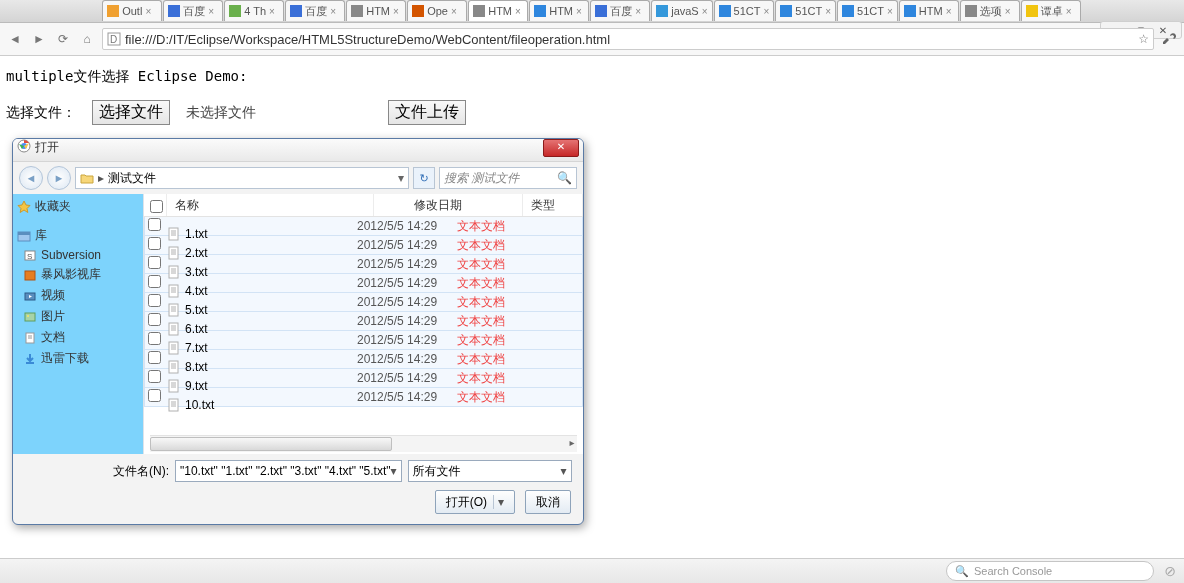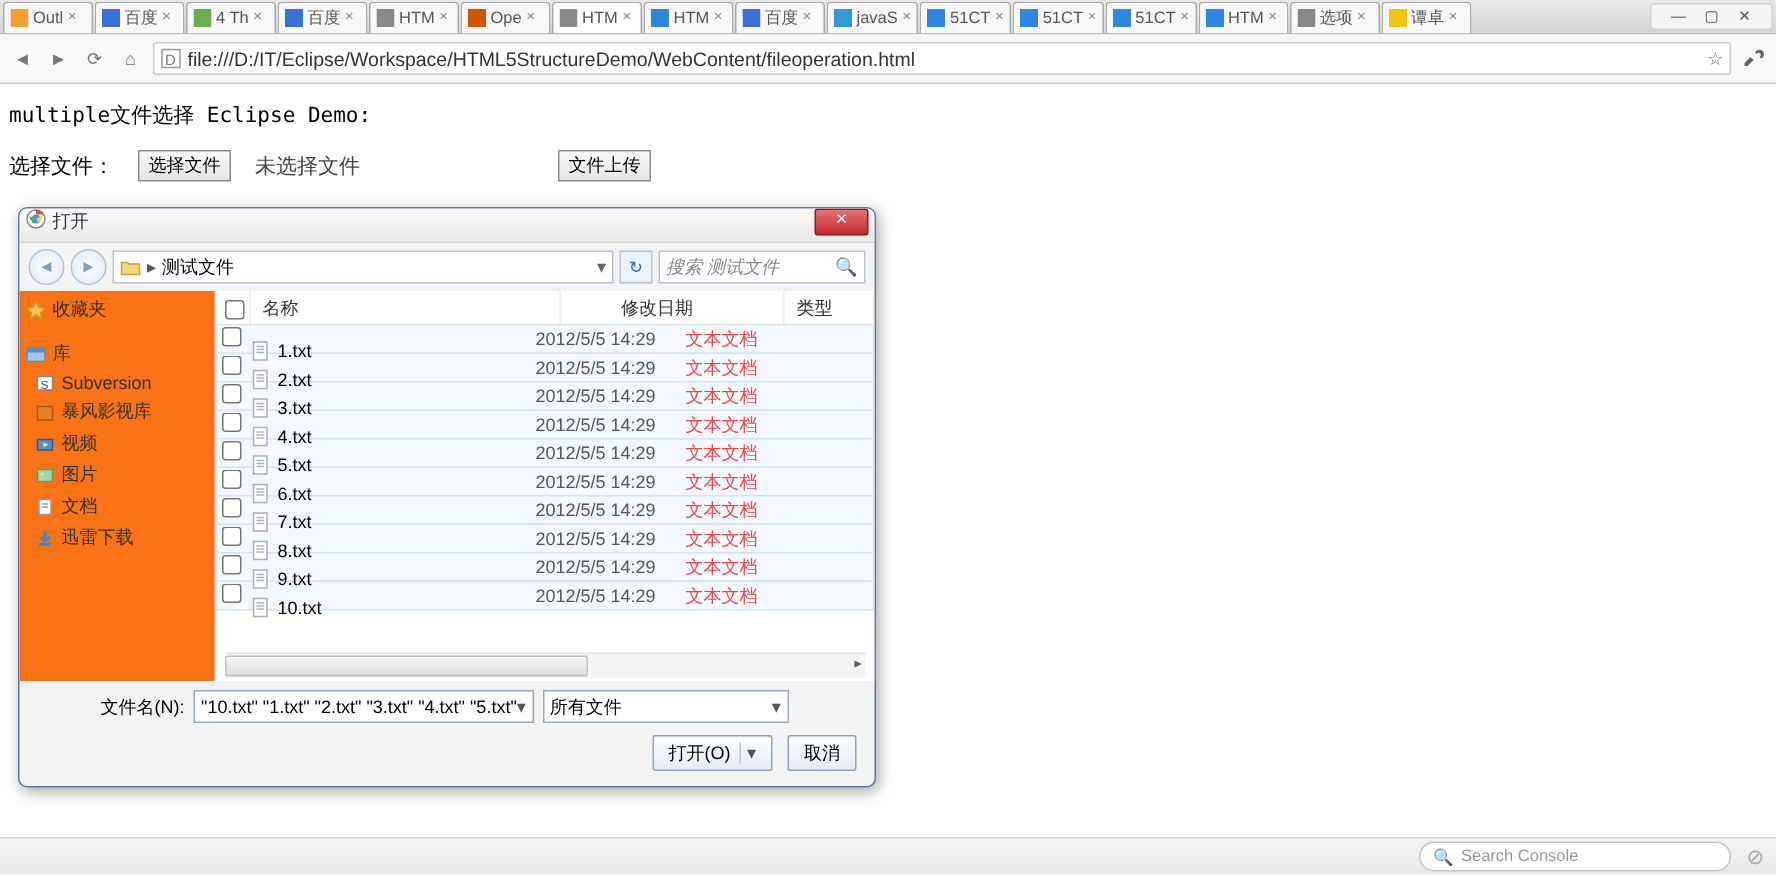--- a/index.html
+++ b/index.html
@@ -1,38 +1,38 @@
 <!DOCTYPE html>
 <html><head>
 <meta charset="utf-8">
 <style>
 html,body{margin:0;padding:0;font-family:"Microsoft YaHei",SimSun,Arial,sans-serif;font-size:12px;background:#fff;}
 body{width:1184px;height:583px;overflow:hidden;position:relative;}
 
 
-.tab-strip{height:22px;background:linear-gradient(#e8e8e8,#d4d4d4);display:flex;align-items:center;padding:0 2px;border-bottom:1px solid #bbb;}
+.tab-strip{height:22px;background:linear-gradient(#e8e8e8,#d4d4d4);display:flex;align-items:center;padding:0 2px;border-bottom:1px solid #bbb;flex-direction:column;}
 .tab{display:flex;align-items:center;background:#f7f7f7;border:1px solid #aaa;border-bottom:none;border-radius:3px 3px 0 0;margin-right:1px;padding:1px 4px;height:18px;min-width:50px;max-width:68px;overflow:hidden;white-space:nowrap;font-size:11px;color:#555;}
 .tab.active{background:#fff;}
 .tab .favicon{width:12px;height:12px;margin-right:3px;flex-shrink:0;}
 .tab .close{margin-left:3px;color:#888;font-size:10px;}
 .winbtns{margin-left:auto;display:flex;gap:6px;background:#f3f3f3;border:1px solid #cfcfcf;border-radius:3px;padding:2px 10px;}
 .winbtn{width:16px;height:12px;display:flex;align-items:center;justify-content:center;color:#555;font-size:10px;}
 
 .addr-bar{height:28px;display:flex;align-items:center;padding:2px 6px;gap:6px;border-bottom:1px solid #ccc;background:#f7f7f7;}
 .navbtn{width:18px;height:18px;display:flex;align-items:center;justify-content:center;color:#777;}
 .url-box{flex:1;border:1px solid #ccc;background:#fff;height:20px;display:flex;align-items:center;padding:0 4px;border-radius:2px;}
 .url-box .globe{width:14px;height:14px;margin-right:4px;}
 .url-text{flex:1;font-size:13px;color:#333;white-space:nowrap;overflow:hidden;}
 .star{color:#777;}
 .wrench{width:18px;height:18px;color:#666;}
 
 
 .page{padding:12px 6px;font-family:SimSun,monospace;font-size:14px;color:#000;}
 .row{display:flex;align-items:center;margin-top:14px;gap:16px;}
-.btn-page{font-size:12px;border:1px solid #888;background:linear-gradient(#f9f9f9,#e5e5e5);padding:1px 6px;}
+.btn-page{font-size:16px;border:1px solid #888;background:linear-gradient(#f9f9f9,#e5e5e5);padding:1px 6px;}
 
 
 .dialog{position:absolute;left:12px;top:138px;width:570px;background:#f3f3f3;border:1px solid #5a7aa5;border-radius:6px;box-shadow:2px 3px 10px rgba(0,0,0,0.35);overflow:hidden;}
 .titlebar{height:22px;background:linear-gradient(#fbfbfb,#e9e9e9);display:flex;align-items:flex-start;padding:0 4px;border-bottom:1px solid #d5d5d5;}
 .titlebar .tico{width:14px;height:14px;margin-right:4px;}
 .titlebar .ttl{font-size:12px;color:#333;}
 .closebtn{margin-left:auto;width:34px;height:16px;background:linear-gradient(#e57373,#c62828);border:1px solid #8b1a1a;border-radius:2px;color:#fff;text-align:center;font-size:10px;line-height:14px;}
 
 .navrow{height:28px;display:flex;align-items:center;padding:2px 6px;gap:4px;background:#f3f3f3;}
 .navcircle{width:22px;height:22px;border:1px solid #b3c5d9;border-radius:50%;background:radial-gradient(#fff,#dbe6f2);display:flex;align-items:center;justify-content:center;color:#7aa0c6;font-size:11px;}
@@ -42,21 +42,21 @@
 .refreshbtn{width:20px;height:20px;border:1px solid #b8c5d4;background:#eaf2fb;color:#2d6cb5;display:flex;align-items:center;justify-content:center;font-size:11px;}
 .search{flex:0 0 128px;height:20px;border:1px solid #b8c5d4;background:#fff;display:flex;align-items:center;padding:0 4px;color:#888;font-style:italic;font-size:12px;}
 .search .mag{margin-left:auto;color:#2d6cb5;font-style:normal;}
 
 .toolbar{height:26px;display:flex;align-items:center;padding:0 8px;gap:14px;background:linear-gradient(#f8fbfe,#e6eef7);border-top:1px solid #d4e0ec;border-bottom:1px solid #cfd9e4;font-size:12px;color:#1a3e66;}
 .toolbar .vbtn{width:28px;height:18px;border:1px solid #b8c5d4;background:linear-gradient(#fff,#e9f0f8);border-radius:2px;display:flex;align-items:center;justify-content:center;font-size:10px;color:#555;}
 .toolbar .right{margin-left:auto;display:flex;gap:6px;align-items:center;}
 .toolbar .help{width:16px;height:16px;border-radius:50%;background:radial-gradient(#7fc4f5,#2b87d1);color:#fff;font-weight:bold;text-align:center;line-height:16px;font-size:11px;}
 
 .body{display:flex;height:260px;}
-.side{width:130px;border-right:1px solid #dde3ea;background:#f97316;overflow:hidden;padding-top:2px;}
+.side{width:130px;border-right:1px solid #dde3ea;background:#7dd3fc;overflow:hidden;padding-top:2px;}
 .sideitem{display:flex;align-items:center;padding:2px 4px 2px 10px;font-size:12px;color:#333;white-space:nowrap;}
 .sideitem.head{font-weight:normal;padding-left:4px;}
 .sideitem .ic{width:14px;height:14px;margin-right:4px;flex-shrink:0;}
 .sidespace{height:8px;}
 
 .filepane{flex:1;display:flex;flex-direction:column;background:#fff;overflow:hidden;}
 .cols{display:flex;height:22px;border-bottom:1px solid #e3e3e3;font-size:12px;color:#333;}
 .col{padding:3px 8px;border-right:1px solid #ececec;}
 .col.cb{width:18px;padding:3px 2px;text-align:center;}
 .col.name{flex:0 0 190px;}
@@ -73,21 +73,21 @@
 .fileico{width:14px;height:14px;}
 
 .hscroll{height:16px;border-top:1px solid #e3e3e3;background:#f4f4f4;position:relative;margin:4px 6px 2px 6px;}
 .hscroll .thumb{position:absolute;left:0;top:1px;height:12px;width:240px;background:linear-gradient(#f8f8f8,#d9d9d9);border:1px solid #bfbfbf;border-radius:2px;}
 .hscroll .arrow{position:absolute;top:0;width:14px;height:14px;color:#666;text-align:center;line-height:14px;font-size:10px;}
 .hscroll .arrow.l{left:-2px;}
 .hscroll .arrow.r{right:-2px;}
 
 .bottom{padding:6px 10px 10px 10px;}
 .fnrow{display:flex;align-items:center;gap:6px;font-size:12px;margin-bottom:8px;}
-.fnlabel{margin-left:44px;}
+.fnlabel{margin-left:90px;}
 .fncombo{border:1px solid #9aaabd;background:#fff;height:20px;display:flex;align-items:center;padding:0 4px;font-size:12px;}
 .fncombo .dd{margin-left:auto;color:#555;}
 .fncombo.fname{flex:0 0 212px;}
 .fncombo.filter{flex:0 0 154px;}
 .btns{display:flex;justify-content:flex-end;gap:10px;padding-right:2px;}
 .dlgbtn{height:22px;border:1px solid #8ea3ba;background:linear-gradient(#fefefe,#e3ebf3);padding:0 10px;font-size:12px;display:flex;align-items:center;border-radius:2px;}
 .dlgbtn .split{border-left:1px solid #b8c5d4;margin-left:6px;padding-left:4px;color:#555;}
 
 
 .devbar{position:absolute;left:0;right:0;bottom:0;height:24px;background:linear-gradient(#f4f4f4,#e7e7e7);border-top:1px solid #ccc;display:flex;align-items:center;padding:0 8px;}

